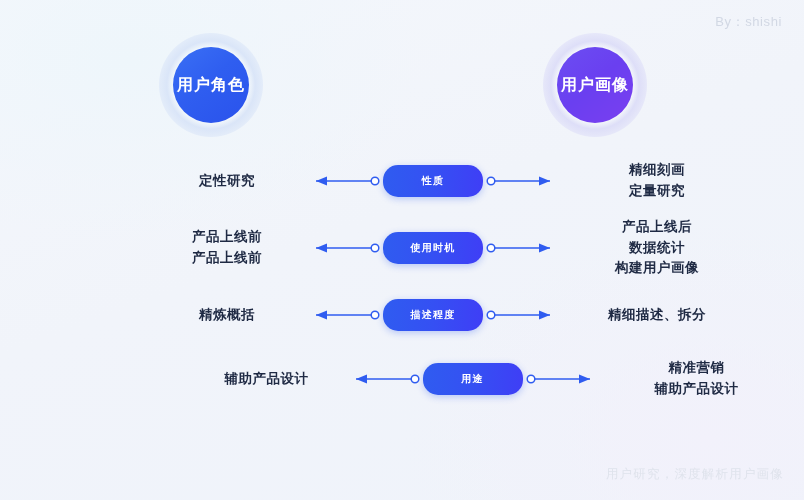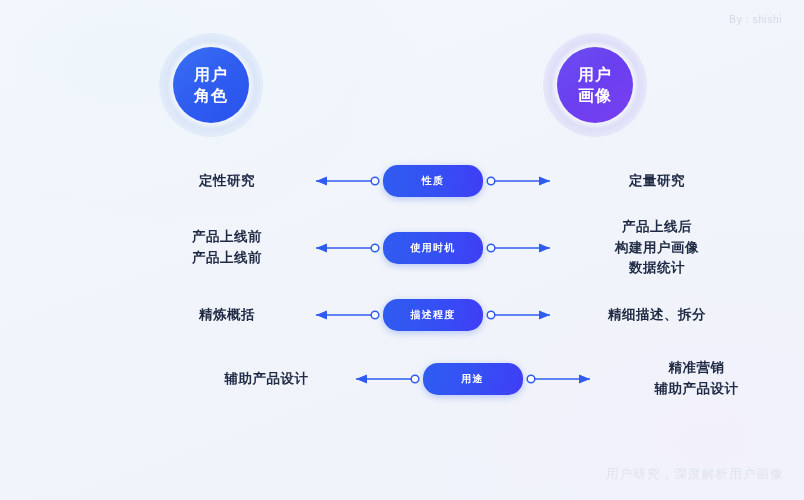--- a/index.html
+++ b/index.html
@@ -22,21 +22,21 @@
       radial-gradient(ellipse 420px 300px at 88% 88%, #f2f1fb 0%, rgba(242,241,251,0) 72%),
       linear-gradient(160deg, #f4f7fc 0%, #f1f4fa 45%, #eff3fa 100%);
     overflow: hidden;
   }
 
   
   .wm-top {
     position: absolute;
     top: 13px;
     right: 22px;
-    font-size: 10px;
+    font-size: 13px;
     letter-spacing: 0.6px;
     color: #d2d8e4;
     white-space: nowrap;
   }
   .wm-bottom {
     position: absolute;
     bottom: 17px;
     right: 20px;
     font-size: 12.5px;
     letter-spacing: 1.2px;
@@ -56,21 +56,21 @@
     border-radius: 50%;
   }
   .circle-wrap.left  { left: 159px; background: radial-gradient(circle, rgba(213,226,248,0.0) 52%, rgba(211,224,247,0.75) 60%, rgba(222,232,249,0.35) 78%, rgba(222,232,249,0) 100%); }
   .circle-wrap.right { left: 543px; background: radial-gradient(circle, rgba(219,219,248,0.0) 52%, rgba(215,215,247,0.75) 60%, rgba(226,226,250,0.35) 78%, rgba(226,226,250,0) 100%); }
 
   .circle {
     width: 76px;
     height: 76px;
     border-radius: 50%;
     display: flex;
-    flex-direction: column;
+    flex-direction: row;
     align-items: center;
     justify-content: center;
     color: #ffffff;
     font-size: 16px;
     font-weight: 700;
     line-height: 1.32;
     letter-spacing: 1px;
     text-align: left;
   }
   .circle.blue   { background: linear-gradient(140deg, #3a70f5 0%, #2f5ef0 45%, #2a52ec 100%); }
@@ -171,20 +171,21 @@
       </div>
       <div class="pill">性质</div>
       <div class="conn">
         <svg width="76" height="20" viewBox="0 0 76 20">
           <line x1="8" y1="10" x2="67" y2="10" stroke="#2f5cf0" stroke-width="1.6"></line>
           <circle cx="8" cy="10" r="3.8" fill="#ffffff" stroke="#2f5cf0" stroke-width="1.5"></circle>
           <path d="M67 10 L56 5.4 L56 14.6 Z" fill="#2f5cf0"></path>
         </svg>
       </div>
       <div class="side right">
+        <span class="ln">精细刻画</span>
         <span class="ln">定量研究</span>
       </div>
     </div>
 
     <div class="row r2">
       <div class="side left">
         <span class="ln">产品上线前</span>
         <span class="ln">产品上线前</span>
       </div>
       <div class="conn">
@@ -197,22 +198,22 @@
       <div class="pill">使用时机</div>
       <div class="conn">
         <svg width="76" height="20" viewBox="0 0 76 20">
           <line x1="8" y1="10" x2="67" y2="10" stroke="#2f5cf0" stroke-width="1.6"></line>
           <circle cx="8" cy="10" r="3.8" fill="#ffffff" stroke="#2f5cf0" stroke-width="1.5"></circle>
           <path d="M67 10 L56 5.4 L56 14.6 Z" fill="#2f5cf0"></path>
         </svg>
       </div>
       <div class="side right">
         <span class="ln">产品上线后</span>
+        <span class="ln">数据统计</span>
         <span class="ln">构建用户画像</span>
-        <span class="ln">数据统计</span>
       </div>
     </div>
 
     <div class="row r3">
       <div class="side left">
         <span class="ln">精炼概括</span>
       </div>
       <div class="conn">
         <svg width="76" height="20" viewBox="0 0 76 20">
           <line x1="9" y1="10" x2="67" y2="10" stroke="#2f5cf0" stroke-width="1.6"></line>

